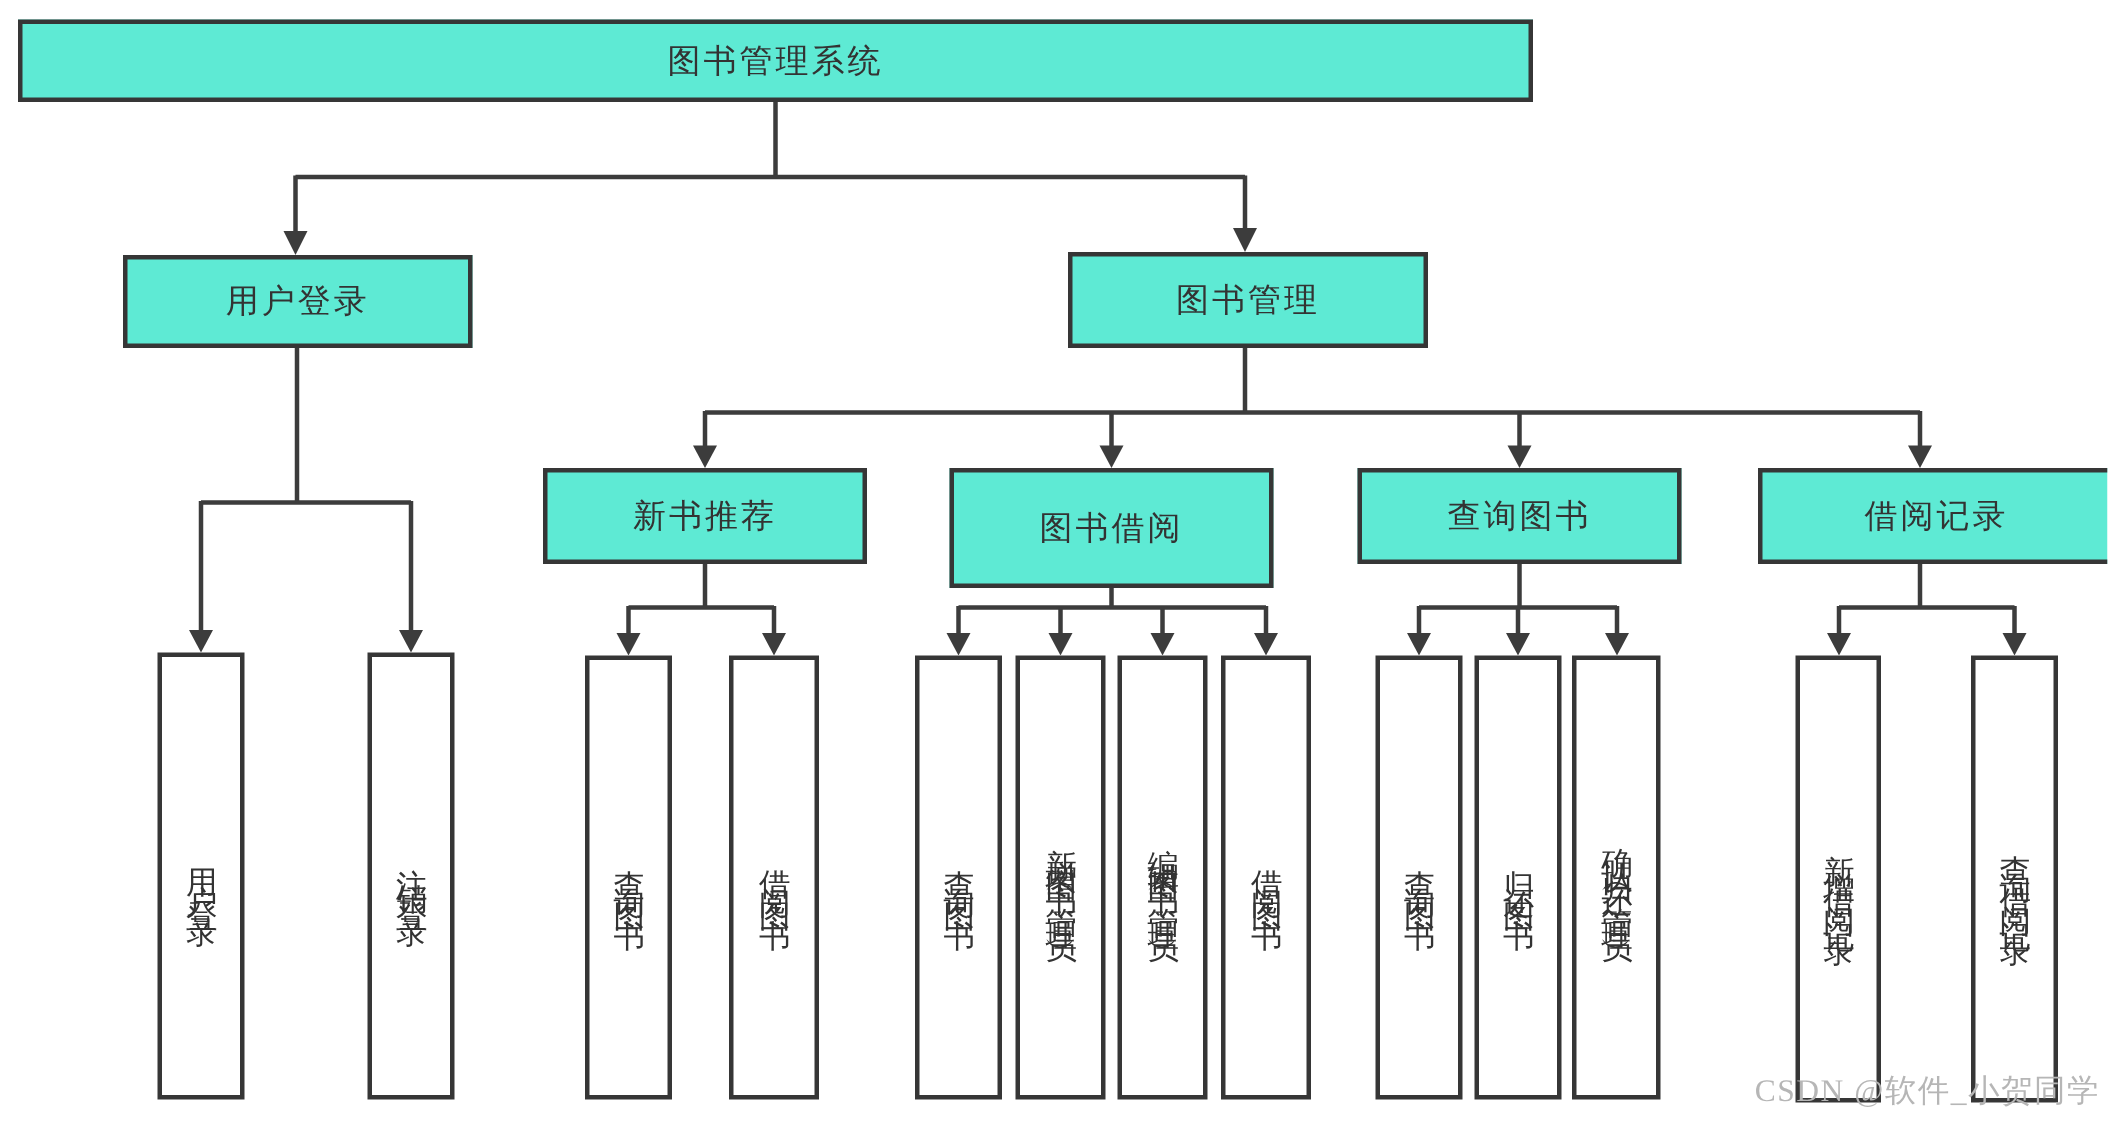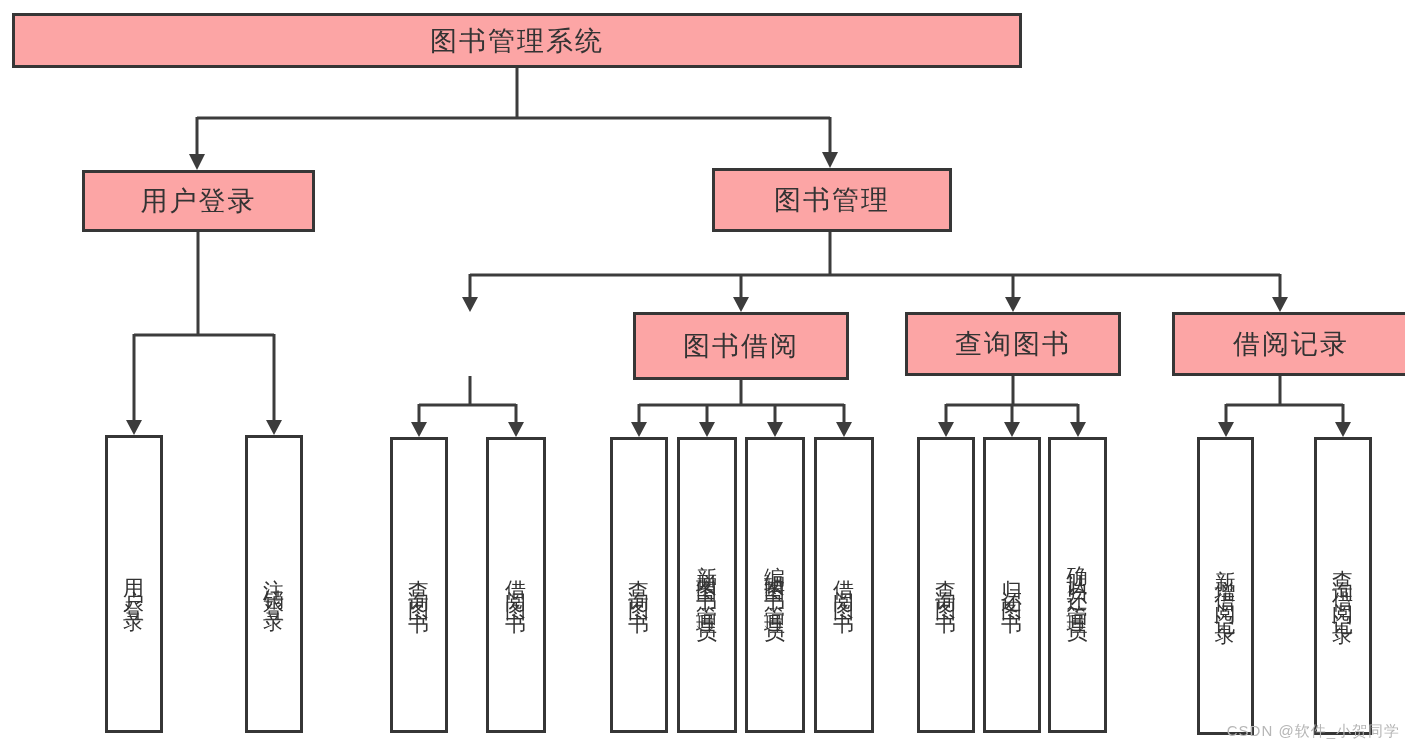--- a/index.html
+++ b/index.html
@@ -17,25 +17,25 @@
   }
   #connectors {
     position: absolute;
     left: 0; top: 0;
     width: 1405px; height: 747px;
   }
   .node {
     position: absolute;
     box-sizing: border-box;
     border: 3px solid #363636;
-    background: #fca5a5;
+    background: #5eead4;
     display: flex;
     align-items: center;
     justify-content: center;
-    font-size: 27px;
+    font-size: 22px;
     color: #333333;
     letter-spacing: 2px;
     z-index: 2;
   }
   .vnode {
     position: absolute;
     box-sizing: border-box;
     border: 3px solid #363636;
     background: #ffffff;
     display: flex;
@@ -52,24 +52,25 @@
     line-height: 1;
     white-space: nowrap;
   }
   .vnode.long .vtext {
     letter-spacing: 8px;
   }
   #watermark {
     position: absolute;
     right: 5px;
     bottom: 6px;
-    font-size: 15px;
+    font-size: 21px;
     color: #b6b6b6;
     letter-spacing: 1px;
     z-index: 3;
+    font-family: Liberation Serif, serif;
   }
 </style>
 </head>
 <body>
 
 <div id="canvas">
 
   <svg id="connectors" viewBox="0 0 1405 747" xmlns="http://www.w3.org/2000/svg">
     <g stroke="#3c3c3c" stroke-width="3" fill="none">
 
@@ -115,21 +116,22 @@
       <polygon points="1218,422 1234,422 1226,437"></polygon>
       <polygon points="1335,422 1351,422 1343,437"></polygon>
     </g>
   </svg>
 
   <div class="node" style="left:12px; top:13px; width:1010px; height:55px;">图书管理系统</div>
 
   <div class="node" style="left:82px; top:170px; width:233px; height:62px;">用户登录</div>
   <div class="node" style="left:712px; top:168px; width:240px; height:64px;">图书管理</div>
 
-  <div class="node" style="left:633px; top:312px; width:216px; height:68px;">图书借阅</div>
+  <div class="node" style="left:362px; top:312px; width:216px; height:64px;">新书推荐</div>
+  <div class="node" style="left:633px; top:312px; width:216px; height:80px;">图书借阅</div>
   <div class="node" style="left:905px; top:312px; width:216px; height:64px;">查询图书</div>
   <div class="node" style="left:1172px; top:312px; width:238px; height:64px;">借阅记录</div>
 
   <div class="vnode" style="left:105px; top:435px; width:58px; height:298px;">
     <span class="vtext">用户登录</span>
   </div>
   <div class="vnode" style="left:245px; top:435px; width:58px; height:298px;">
     <span class="vtext">注销登录</span>
   </div>
 

